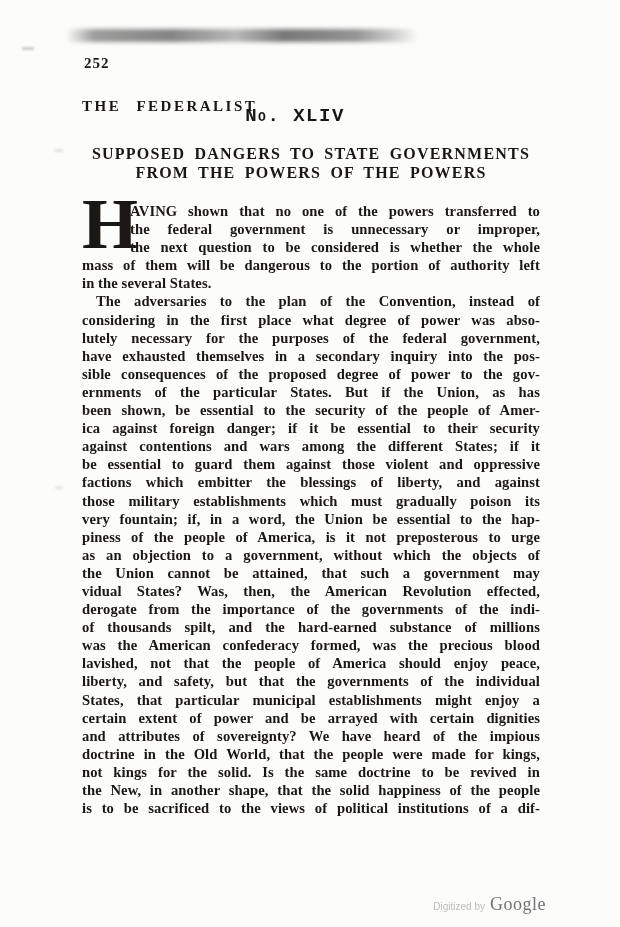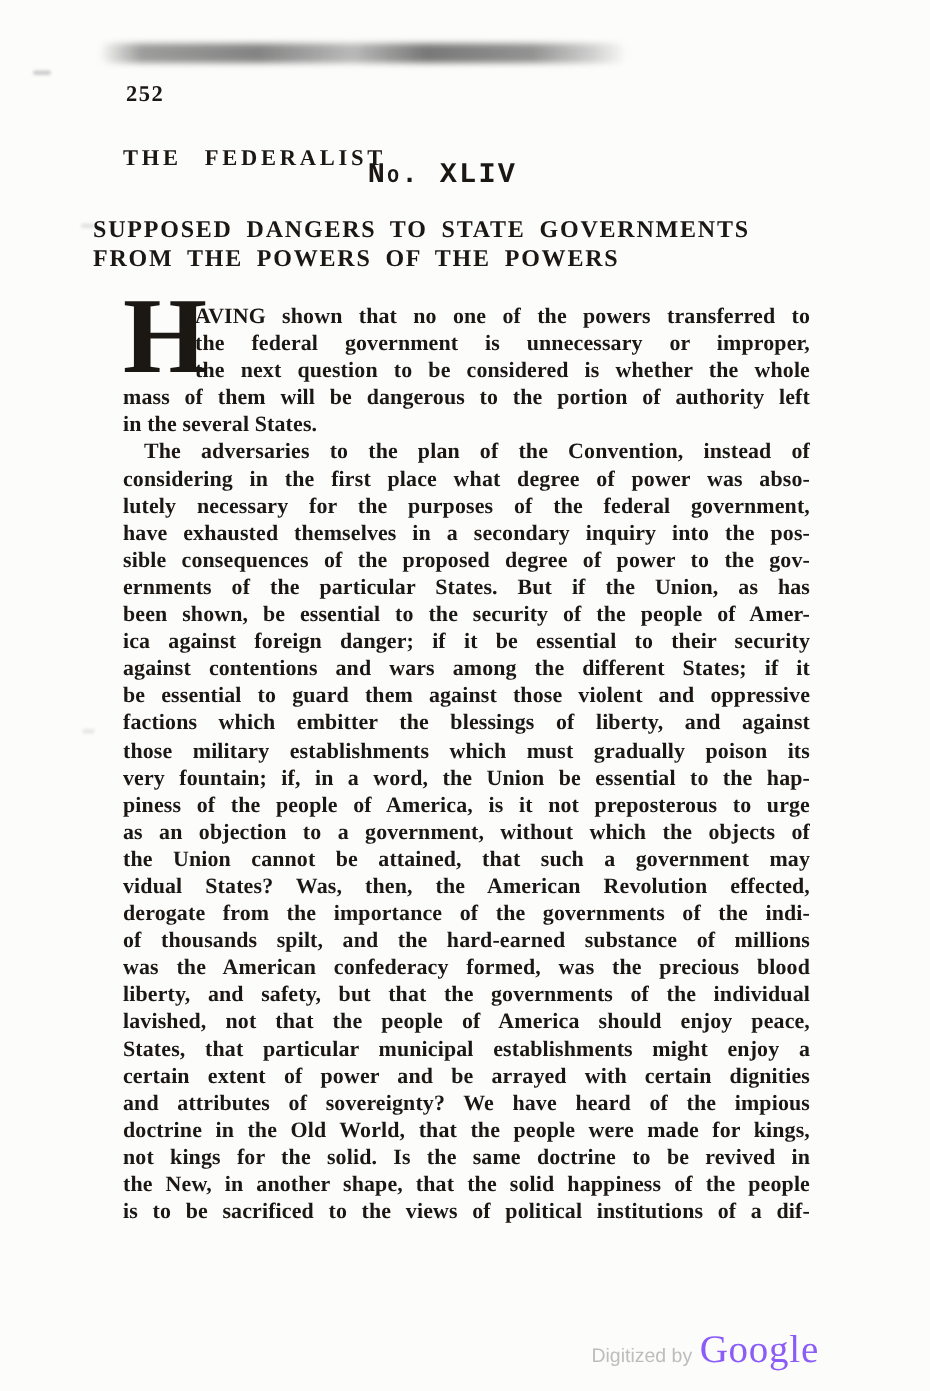--- a/index.html
+++ b/index.html
@@ -39,21 +39,21 @@
   }
 
   
   .chapter-number {
     position:absolute; top:105px; left:66px; width:458px;
     text-align:center; font-weight:bold; font-size:19px;
     letter-spacing:1.5px; font-variant:small-caps;font-family:Liberation Mono, monospace;
   }
   .essay-title {
     position:absolute; top:144px; left:62px; width:498px;
-    font-weight:bold; font-size:16px;
+    text-align:center; font-weight:bold; font-size:16px;
     line-height:19px; letter-spacing:1.2px; word-spacing:4px;
   }
 
   
   .body-text {
     position:absolute; top:202px; left:82px; width:458px;
   }
   .line {
     font-size:14.6px; font-weight:bold; line-height:18.1px;
     text-align:justify; text-align-last:justify;
@@ -70,25 +70,25 @@
     font-size:72px; line-height:1; font-weight:bold;
   }
 
   
   .watermark {
     position:absolute; right:74px; bottom:12px;
     white-space:nowrap; display:flex; align-items:baseline; gap:5px;
   }
   .watermark .prefix {
     font-family:"Liberation Sans", sans-serif;
-    font-size:13px; color:#bdbdbd;
+    font-size:10px; color:#bdbdbd;
   }
   .watermark .brand {
     font-family:"Liberation Serif", serif;
-    font-size:26px; color:#8b5cf6; letter-spacing:.5px;
+    font-size:18px; color:#737373; letter-spacing:.5px;
   }
 </style>
 </head>
 <body>
 
 <div class="top-smudge"></div>
 <div class="speck speck-1"></div>
 <div class="speck speck-2"></div>
 <div class="speck speck-3"></div>
 
@@ -123,22 +123,22 @@
     <div class="line">factions which embitter the blessings of liberty, and against</div>
     <div class="line">those military establishments which must gradually poison its</div>
     <div class="line">very fountain; if, in a word, the Union be essential to the hap-</div>
     <div class="line">piness of the people of America, is it not preposterous to urge</div>
     <div class="line">as an objection to a government, without which the objects of</div>
     <div class="line">the Union cannot be attained, that such a government may</div>
     <div class="line">vidual States?  Was, then, the American Revolution effected,</div>
     <div class="line">derogate from the importance of the governments of the indi-</div>
     <div class="line">of thousands spilt, and the hard-earned substance of millions</div>
     <div class="line">was the American confederacy formed, was the precious blood</div>
+    <div class="line">lavished, not that the people of America should enjoy peace,</div>
     <div class="line">liberty, and safety, but that the governments of the individual</div>
-    <div class="line">lavished, not that the people of America should enjoy peace,</div>
     <div class="line">States, that particular municipal establishments might enjoy a</div>
     <div class="line">certain extent of power and be arrayed with certain dignities</div>
     <div class="line">and attributes of sovereignty?  We have heard of the impious</div>
     <div class="line">doctrine in the Old World, that the people were made for kings,</div>
     <div class="line">not kings for the solid.  Is the same doctrine to be revived in</div>
     <div class="line">the New, in another shape, that the solid happiness of the people</div>
     <div class="line">is to be sacrificed to the views of political institutions of a dif-</div>
   </div>
 
 <div class="watermark">

